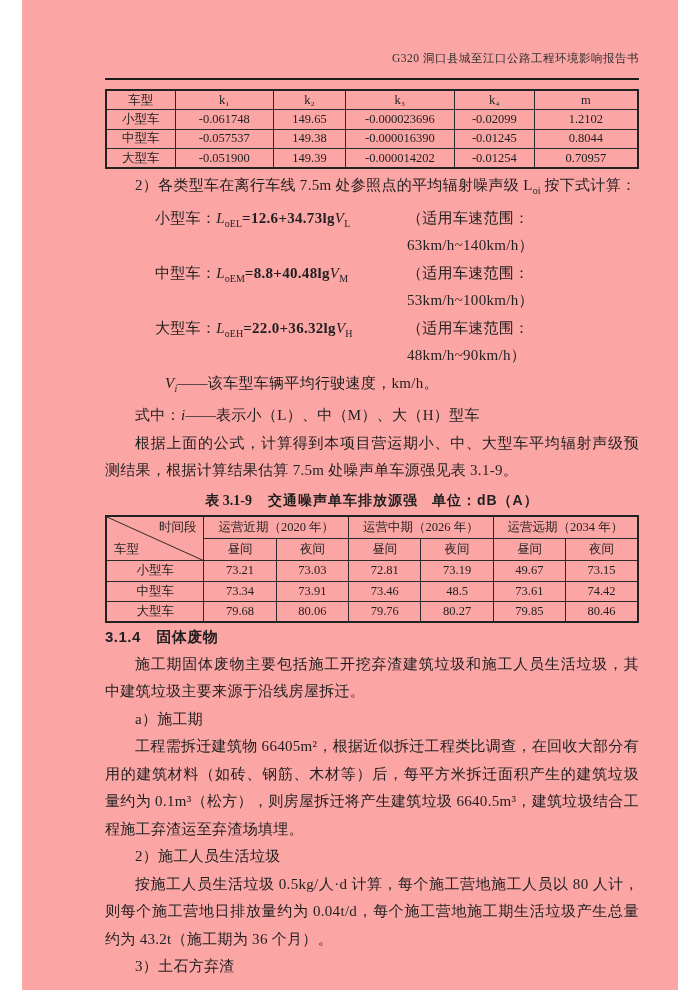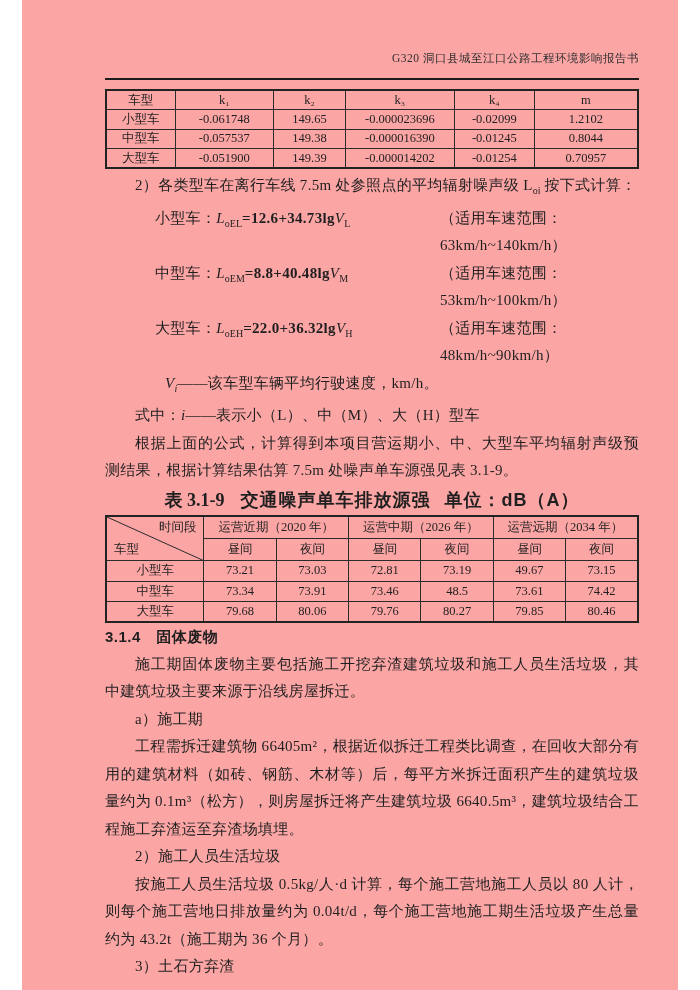--- a/index.html
+++ b/index.html
@@ -36,28 +36,28 @@
   .coeff-table { border: 2px solid #222; }
   .src-table { border: 2px solid #222; font-size: 12.5px; }
   .coeff-table tr { height: 19.5px; }
 
   
   .line { font-size: 15px; line-height: 27.5px; letter-spacing: 0.3px; }
   .noise-block { margin-top: 3px; }
   .indent2 { text-indent: 30px; }
   .indent4 { text-indent: 60px; }
   .just { text-align: justify; }
-  .f-line { display: flex; padding-left: 50px; gap: 33px; }
+  .f-line { display: flex; padding-left: 50px; }
   .f-main { width: 252px; flex: none; }
   i.var { font-family: "Liberation Serif", "DejaVu Serif", serif; font-style: italic; }
   sub { font-size: 10px; letter-spacing: 0; }
   b.expr { font-weight: bold; }
 
   
-  .t2-title { height: 30px; line-height: 30px; text-align: center; font-weight: bold; font-size: 18px; }
+  .t2-title { height: 30px; line-height: 30px; text-align: center; font-weight: bold; font-size: 14px; }
   .t2-title .lbl { font-family: "Liberation Serif", "DejaVu Serif", serif; margin-right: 16px; }
   .t2-title .main { font-family: "Liberation Sans", "DejaVu Sans", sans-serif; margin-right: 14px; letter-spacing: 1px; }
   .t2-title .unit { font-family: "Liberation Sans", "DejaVu Sans", sans-serif; letter-spacing: 1px; }
   .src-table tr.hr1 { height: 23px; }
   .src-table tr.hr2 { height: 22px; }
   .src-table tr.dr { height: 20.5px; }
   th.corner { position: relative; padding: 4px; }
   th.corner svg { position: absolute; inset: 0; width: 100%; height: 100%; display: block; }
   .corner-top { position: absolute; top: 2px; right: 7px; }
   .corner-bottom { position: absolute; bottom: 2px; left: 7px; }

